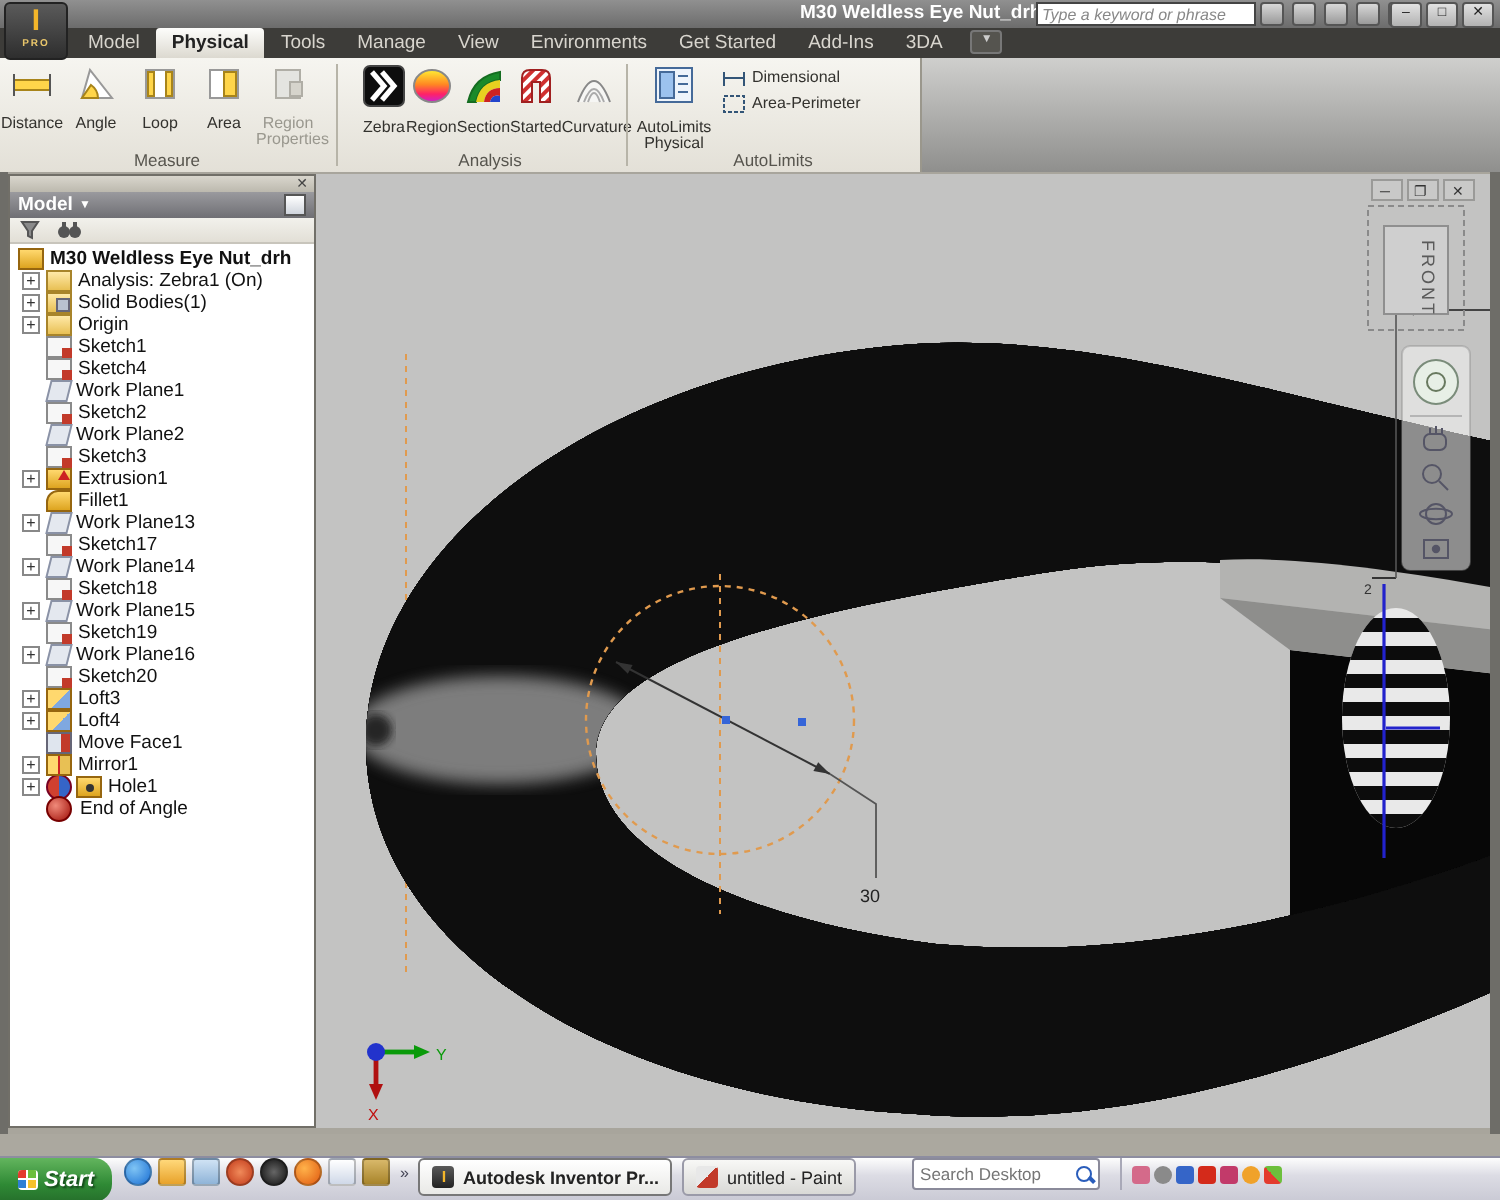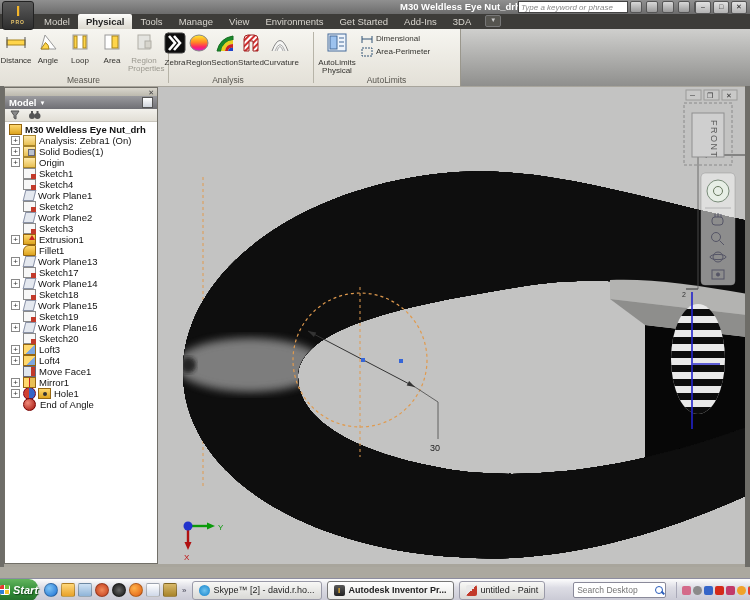--- a/index.html
+++ b/index.html
@@ -100,21 +100,21 @@
   .i-eop{width:11px;height:11px;border-radius:50%;background:radial-gradient(circle at 35% 35%,#f08a7a,#a01008);
     border:1px solid #700;flex:0 0 auto;margin-right:4px;}
   .tlabel{overflow:hidden;}
   
   .viewport{position:absolute;left:158px;top:1px;width:587px;height:477px;background:#c3c3c2;overflow:hidden;}
   
   .statusbar{position:absolute;left:0;top:584px;width:750px;height:11px;background:#d6d2c8;
     border-top:1px solid #fff;font-size:9px;color:#222;line-height:11px;padding-left:12px;box-sizing:border-box;}
   
   .taskbar{position:absolute;left:0;top:578px;width:750px;height:22px;
-    background:linear-gradient(#fdfdfd,#dcdce4 40%,#c9c9d4);border-top:1px solid #8d8da0;display:flex;align-items:center;z-index:50;}
+    background:linear-gradient(#fdfdfd,#dcdce4 40%,#c9c9d4);border-top:1px solid #8d8da0;display:flex;align-items:flex-start;z-index:50;}
   .startbtn{height:22px;width:56px;background:linear-gradient(#63b55e,#2f8a35 60%,#256f2b);
     border-radius:0 9px 9px 0;display:flex;align-items:center;justify-content:center;gap:3px;
     color:#fff;font-weight:bold;font-style:italic;font-size:11px;text-shadow:1px 1px 1px #14491a;cursor:pointer;}
   .flag{width:10px;height:10px;background:
     linear-gradient(45deg,transparent 0,transparent 0) ,#fff;border-radius:2px;position:relative;overflow:hidden;}
   .flag i{position:absolute;width:4px;height:4px;}
   .ql{display:flex;gap:3px;align-items:center;margin-left:6px;}
   .qlicon{width:12px;height:12px;border-radius:2px;border:1px solid rgba(0,0,0,.25);cursor:pointer;}
   .chev{font-size:8px;color:#445;margin-left:2px;cursor:pointer;}
   .taskbtn{height:17px;margin-left:5px;padding:0 6px;display:flex;align-items:center;gap:4px;
@@ -211,21 +211,21 @@
               <rect x="5" y="3" width="12" height="14" fill="#e4e4e0" stroke="#b0aea6"></rect>
               <rect x="12" y="9" width="6" height="7" fill="#d6d4cc" stroke="#b0aea6"></rect>
             </svg>
             <div class="lbl">Region Properties</div>
           </div>
         </div>
         <div class="panelTitle">Measure</div>
       </div>
       <div class="sep" style="left:168px;"></div>
 
-      <div class="panel" style="left:164px;width:128px;">
+      <div class="panel" style="left:181px;width:128px;">
         <div class="pbtns">
           <div class="rbtn">
             <svg width="22" height="22">
               <rect x="1" y="1" width="20" height="20" rx="3" fill="#0d0d0d" stroke="#444"></rect>
               <path d="M5 4 L11 11 L5 18" fill="none" stroke="#fff" stroke-width="2.6"></path>
               <path d="M10 4 L16 11 L10 18" fill="none" stroke="#fff" stroke-width="2.6"></path>
             </svg>
             <div class="lbl">Zebra</div>
           </div>
           <div class="rbtn">
@@ -639,24 +639,20 @@
       <span class="qlicon" style="background:radial-gradient(circle at 35% 35%,#7fc4f4,#1a6fd4);border-radius:50%;"></span>
       <span class="qlicon" style="background:linear-gradient(#ffd87a,#e8a22a);"></span>
       <span class="qlicon" style="background:linear-gradient(#cfe2f4,#8fb4d8);"></span>
       <span class="qlicon" style="background:radial-gradient(#f08a5a,#c23a1a);border-radius:50%;"></span>
       <span class="qlicon" style="background:radial-gradient(#666,#111);border-radius:50%;"></span>
       <span class="qlicon" style="background:radial-gradient(circle at 35% 35%,#ffb24a,#e05a10);border-radius:50%;"></span>
       <span class="qlicon" style="background:linear-gradient(#fff,#cfd8e8);"></span>
       <span class="qlicon" style="background:linear-gradient(#d8b86a,#a8842a);"></span>
       <span class="chev">»</span>
     </div>
-    <div class="taskbtn">
-      <span class="tico" style="background:radial-gradient(#6fc4f0,#0f7fc8);border-radius:50%;"></span>
-      <span>Skype™ [2] - david.r.ho...</span>
-    </div>
     <div class="taskbtn active">
       <span class="tico" style="background:linear-gradient(#5a5a5a,#222);color:#f4b62a;font-size:8px;text-align:center;line-height:11px;">I</span>
       <span>Autodesk Inventor Pr...</span>
     </div>
     <div class="taskbtn">
       <span class="tico" style="background:linear-gradient(135deg,#e8e8e8 50%,#c23a2a 50%);"></span>
       <span>untitled - Paint</span>
     </div>
     <div class="sbox">
       <input placeholder="Search Desktop" style="">

